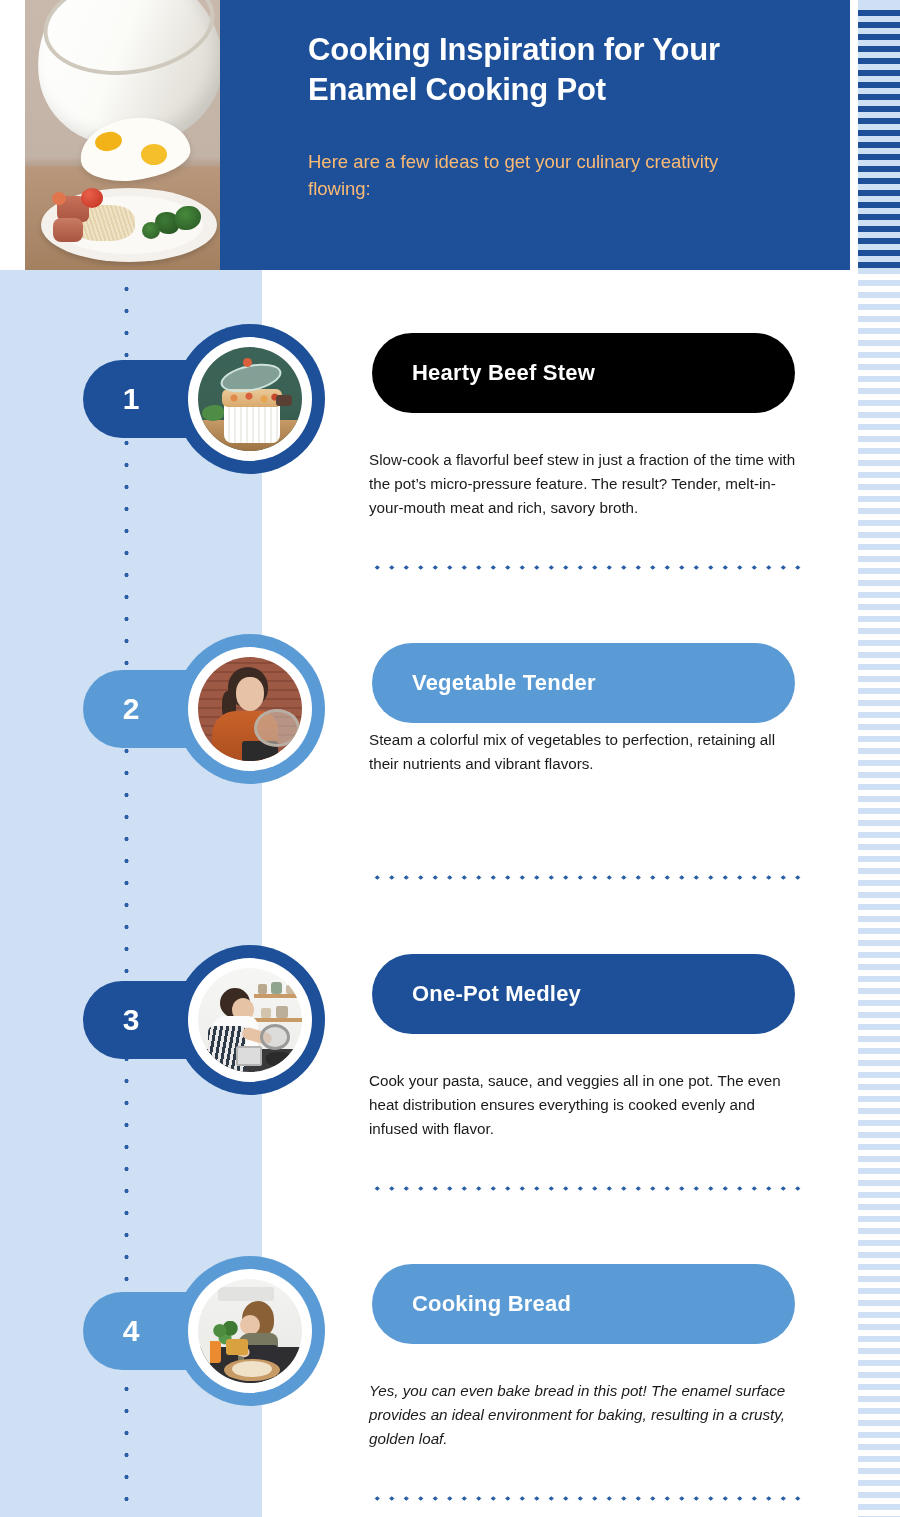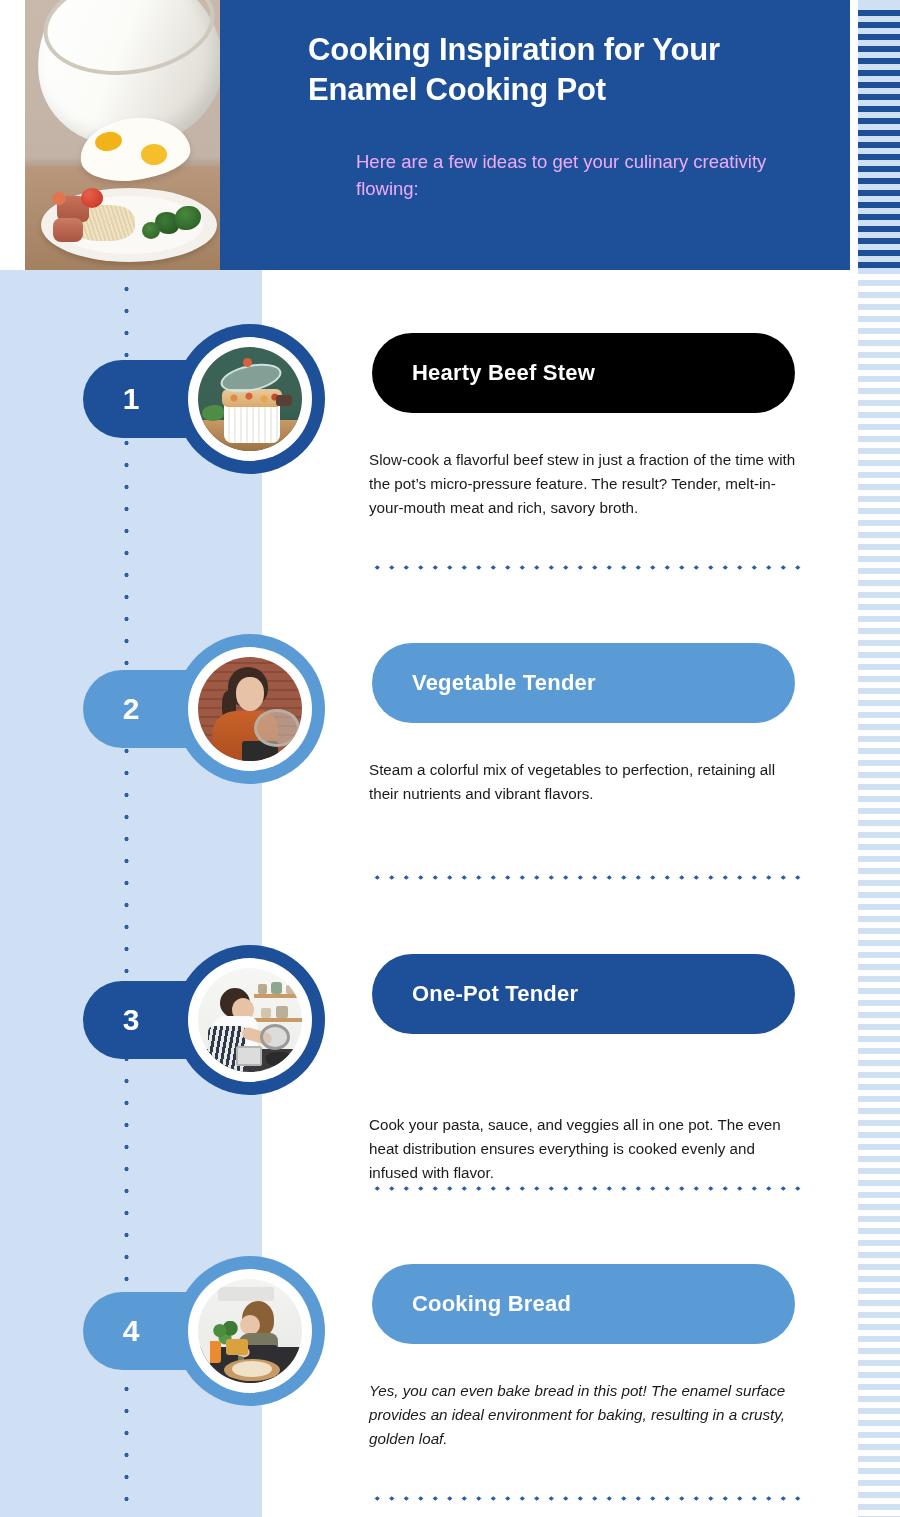--- a/index.html
+++ b/index.html
@@ -28,21 +28,21 @@
     position:absolute; left:220px; top:0; width:630px; height:270px;
     background:#1D5098;
   }
   .header-title {
     position:absolute; left:88px; top:30px; width:520px;
     color:#ffffff; font-size:31px; font-weight:bold; line-height:1.29;
     letter-spacing:-0.2px;
   }
   .header-sub {
     position:absolute; left:88px; top:148px; width:430px;
-    color:#f0abfc; font-size:18.5px; font-weight:400; line-height:1.48;margin-left:48px;
+    color:#fdba74; font-size:18.5px; font-weight:400; line-height:1.48;
   }
 
   
   .header-photo {
     position:absolute; left:25px; top:0; width:195px; height:270px;
     overflow:hidden; background:#C9B4A6;
   }
   .hp-wall { position:absolute; inset:0; background:linear-gradient(#C9B9AD 0%, #C3B2A6 58%, #B49C88 62%, #A98C74 100%); }
   .hp-table { position:absolute; left:0; bottom:0; width:100%; height:38%; background:linear-gradient(#B8977C, #A3805F); }
   .hp-pot {
@@ -264,21 +264,21 @@
             <div class="p2-body"></div>
             <div class="p2-pot"></div>
             <div class="p2-lid"></div>
           </div>
         </div>
       </div>
     </div>
     <div class="title-pill" style="top:643px;background:#5B9BD5;">
       <span>Vegetable Tender</span>
     </div>
-    <div class="desc" style="top:758px;">Steam a colorful mix of vegetables to perfection, retaining all their nutrients and vibrant flavors.</div>
+    <div class="desc" style="top:728px;">Steam a colorful mix of vegetables to perfection, retaining all their nutrients and vibrant flavors.</div>
     <div class="dot-rule" style="top:875px;"></div>
   </div>
 
   <div class="item" style="top:0;height:0;">
     <div class="badge" style="top:981px;background:#1D5098;">
       <div class="badge-num">3</div>
     </div>
     <div class="circle-outer" style="top:945px;background:#1D5098;">
       <div class="circle-white">
         <div class="circle-photo">
@@ -298,23 +298,23 @@
             <div class="p3-apron"></div>
             <div class="p3-arm"></div>
             <div class="p3-pan"></div>
             <div class="p3-pot"></div>
             <div class="p3-pan2"></div>
           </div>
         </div>
       </div>
     </div>
     <div class="title-pill" style="top:954px;background:#1D5098;">
-      <span>One-Pot Tender</span>
-    </div>
-    <div class="desc" style="top:1069px;margin-top:44px;">Cook your pasta, sauce, and veggies all in one pot. The even heat distribution ensures everything is cooked evenly and infused with flavor.</div>
+      <span>One-Pot Medley</span>
+    </div>
+    <div class="desc" style="top:1069px;">Cook your pasta, sauce, and veggies all in one pot. The even heat distribution ensures everything is cooked evenly and infused with flavor.</div>
     <div class="dot-rule" style="top:1186px;"></div>
   </div>
 
   <div class="item" style="top:0;height:0;">
     <div class="badge" style="top:1292px;background:#5B9BD5;">
       <div class="badge-num">4</div>
     </div>
     <div class="circle-outer" style="top:1256px;background:#5B9BD5;">
       <div class="circle-white">
         <div class="circle-photo">

